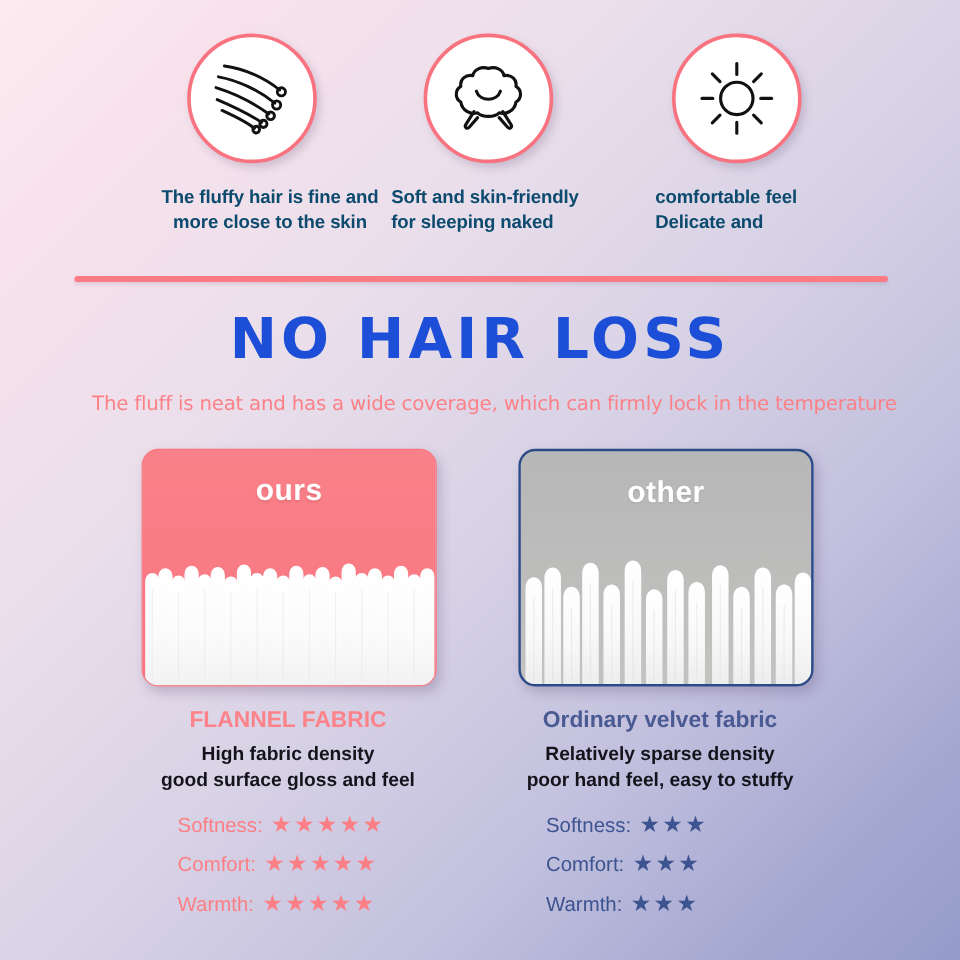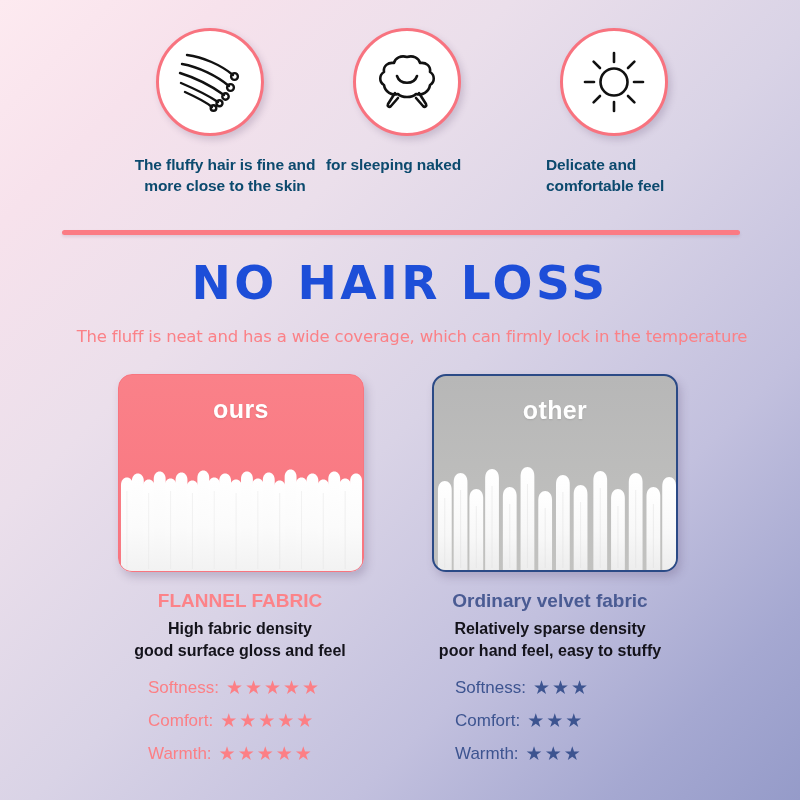--- a/index.html
+++ b/index.html
@@ -269,20 +269,21 @@
                      C7 35, 7 28, 12 25
                      C11 19, 16 15, 22 16
                      C23 11, 29 8, 35 10 Z"></path>
             <path d="M23 46 L16 57 C15 59, 17 61, 19 59 L26 51"></path>
             <path d="M47 46 L54 57 C55 59, 53 61, 51 59 L44 51"></path>
             <path d="M25 29 C28 38, 42 38, 45 29"></path>
           </g>
         </svg>
       </div>
       <div class="feature-caption">
+        <div>Soft and skin-friendly</div>
         <div>for sleeping naked</div>
       </div>
     </div>
 
     <div class="feature feature-3">
       <div class="icon-circle">
         <svg width="70" height="70" viewBox="0 0 70 70">
           <g fill="none" stroke="#111111" stroke-width="2.6" stroke-linecap="round">
             <circle cx="35" cy="35" r="13.5"></circle>
             <path d="M35 6 L35 15"></path>
@@ -290,22 +291,22 @@
             <path d="M6 35 L15 35"></path>
             <path d="M55 35 L64 35"></path>
             <path d="M14.6 14.6 L21 21"></path>
             <path d="M49 49 L55.4 55.4"></path>
             <path d="M55.4 14.6 L49 21"></path>
             <path d="M21 49 L14.6 55.4"></path>
           </g>
         </svg>
       </div>
       <div class="feature-caption">
+        <div>comfortable feel</div>
         <div>Delicate and</div>
-        <div>comfortable feel</div>
       </div>
     </div>
   </div>
 
   <div class="divider"></div>
 
   <div class="headline">NO HAIR LOSS</div>
   <div class="subhead">The fluff is neat and has a wide coverage, which can firmly lock in the temperature</div>
 
   <div class="panels">

